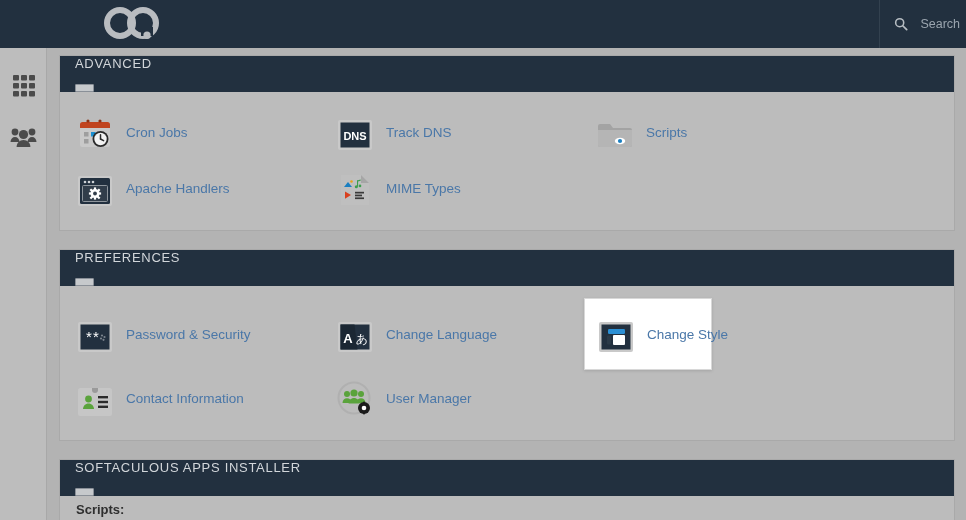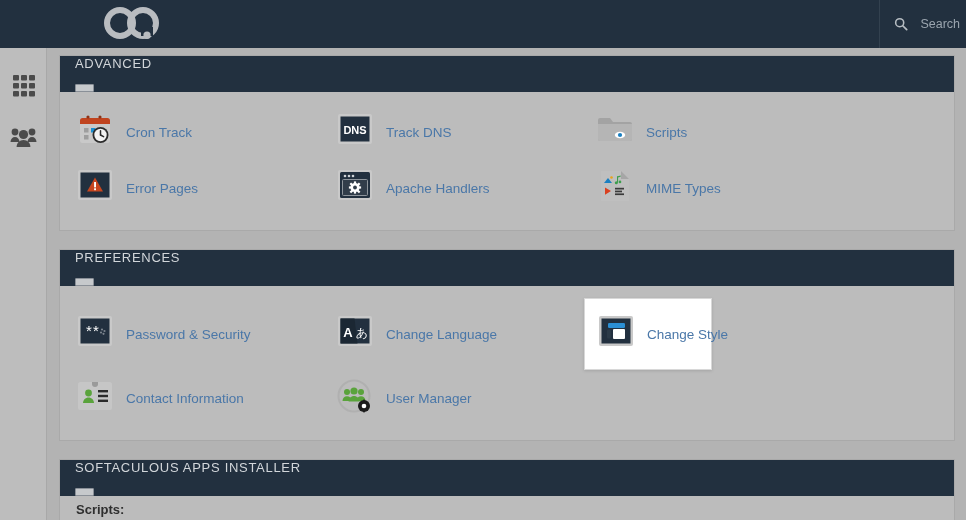--- a/index.html
+++ b/index.html
@@ -84,21 +84,21 @@
     width: 244px;
     display: flex; align-items: center;
     padding: 9px 0 9px 0;
     margin-left: 16px;
     cursor: pointer;
     text-decoration: none;
   }
   .item-icon {
     width: 38px; height: 38px;
     flex: 0 0 38px;
-    display: flex; align-items: flex-start; justify-content: center;
+    display: flex; align-items: flex-end; justify-content: center;
     margin-right: 12px;
   }
   .item-icon svg { display: block; }
   .item-label {
     color: #4a77a8; font-size: 13.5px;
     white-space: nowrap;
   }
 
   
   .item.highlight {
@@ -190,21 +190,21 @@
               <circle cx="22" cy="4" r="1.6" fill="#8c3317"></circle>
               <rect x="6" y="15" width="4.5" height="4.5" fill="#9e9e9e"></rect>
               <rect x="13" y="15" width="4.5" height="4.5" fill="#1a8fd1"></rect>
               <rect x="6" y="22" width="4.5" height="4.5" fill="#9e9e9e"></rect>
               <circle cx="22.5" cy="22" r="8" fill="#2b2b2b"></circle>
               <circle cx="22.5" cy="22" r="6.2" fill="#f3f3f3"></circle>
               <line x1="22.5" y1="22" x2="22.5" y2="17.8" stroke="#2b2b2b" stroke-width="1.5" stroke-linecap="round"></line>
               <line x1="22.5" y1="22" x2="25.6" y2="23.6" stroke="#2b2b2b" stroke-width="1.5" stroke-linecap="round"></line>
             </svg>
           </span>
-          <span class="item-label">Cron Track</span>
+          <span class="item-label">Cron Jobs</span>
         </div>
 
         <div class="item">
           <span class="item-icon">
             <svg width="36" height="32" viewBox="0 0 36 32">
               <rect x="1" y="1" width="34" height="30" rx="2" fill="#c9c9c9"></rect>
               <rect x="3.5" y="3.5" width="29" height="25" fill="#22303f"></rect>
               <text x="18" y="20.5" font-family="Liberation Sans, sans-serif" font-size="11" font-weight="bold" fill="#ffffff" text-anchor="middle">DNS</text>
             </svg>
           </span>
@@ -218,32 +218,20 @@
               <path d="M2 11h34v15a2 2 0 01-2 2H4a2 2 0 01-2-2z" fill="#b5b5b5"></path>
               <ellipse cx="24" cy="22" rx="5.2" ry="3.2" fill="#ffffff"></ellipse>
               <circle cx="24" cy="22" r="2.1" fill="#1a7fc1"></circle>
             </svg>
           </span>
           <span class="item-label">Scripts</span>
         </div>
       </div>
 
       <div class="item-row">
-        <div class="item">
-          <span class="item-icon">
-            <svg width="36" height="32" viewBox="0 0 36 32">
-              <rect x="1" y="1" width="34" height="30" rx="2" fill="#c9c9c9"></rect>
-              <rect x="3.5" y="3.5" width="29" height="25" fill="#22303f"></rect>
-              <path d="M18 8.5l8 14H10z" fill="#c7461f"></path>
-              <rect x="17.1" y="13" width="1.9" height="5.4" fill="#ffffff"></rect>
-              <rect x="17.1" y="19.3" width="1.9" height="1.9" fill="#ffffff"></rect>
-            </svg>
-          </span>
-          <span class="item-label">Error Pages</span>
-        </div>
 
         <div class="item">
           <span class="item-icon">
             <svg width="36" height="32" viewBox="0 0 36 32">
               <rect x="1" y="1" width="34" height="30" rx="2" fill="#c9c9c9"></rect>
               <rect x="3" y="3" width="30" height="26" rx="1.5" fill="#22303f"></rect>
               <circle cx="8" cy="7" r="1.3" fill="#cfd3d7"></circle>
               <circle cx="12" cy="7" r="1.3" fill="#cfd3d7"></circle>
               <circle cx="16" cy="7" r="1.3" fill="#cfd3d7"></circle>
               <rect x="5.5" y="10.5" width="25" height="16" rx="1" fill="#313d4a" stroke="#8e959c" stroke-width="1"></rect>

